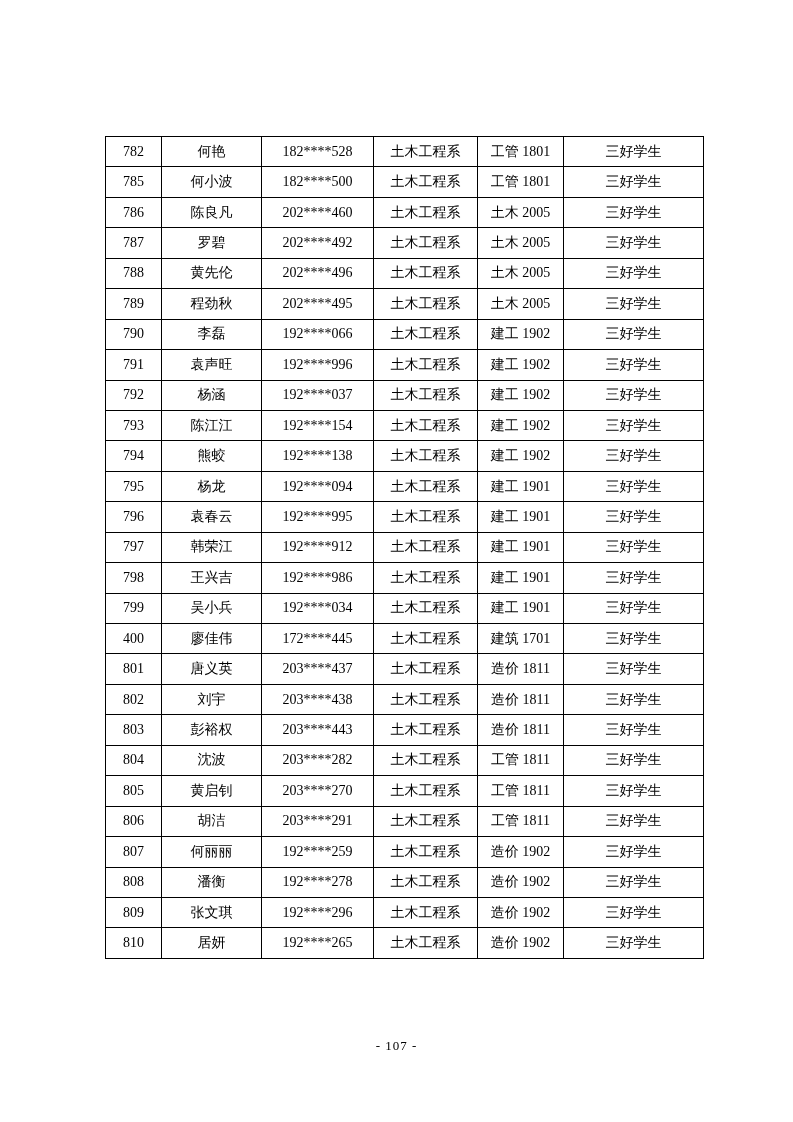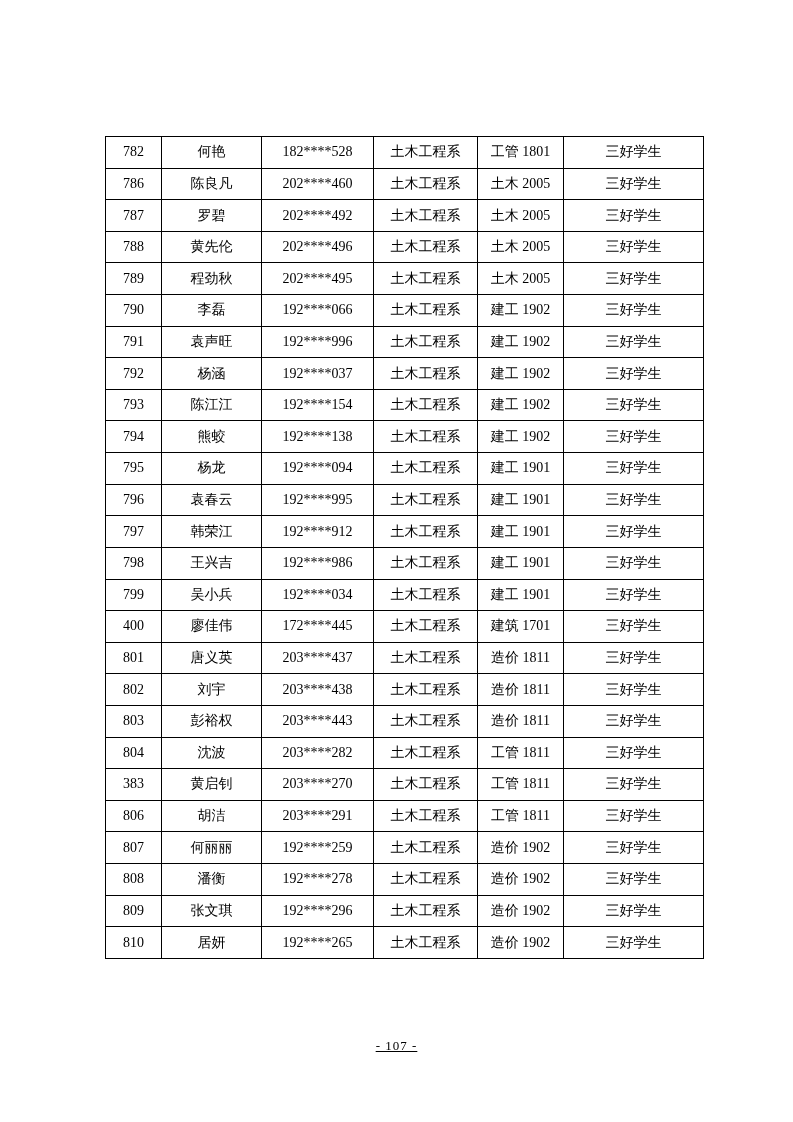--- a/index.html
+++ b/index.html
@@ -35,21 +35,20 @@
     overflow: hidden;
   }
   .page-footer {
     position: absolute;
     left: 0;
     top: 1038px;
     width: 100%;
     text-align: center;
     font-size: 13px;
     letter-spacing: 1px;
-    text-decoration: underline;
   }
 </style>
 </head>
 <body>
 
 <div>
 
   <table class="doc-table">
     <colgroup>
       <col style="width:56px">
@@ -62,20 +61,28 @@
     <tbody>
         <tr>
           <td>782</td>
           <td>何艳</td>
           <td>182****528</td>
           <td>土木工程系</td>
           <td>工管 1801</td>
           <td>三好学生</td>
         </tr>
         <tr>
+          <td>785</td>
+          <td>何小波</td>
+          <td>182****500</td>
+          <td>土木工程系</td>
+          <td>工管 1801</td>
+          <td>三好学生</td>
+        </tr>
+        <tr>
           <td>786</td>
           <td>陈良凡</td>
           <td>202****460</td>
           <td>土木工程系</td>
           <td>土木 2005</td>
           <td>三好学生</td>
         </tr>
         <tr>
           <td>787</td>
           <td>罗碧</td>
@@ -214,21 +221,21 @@
         </tr>
         <tr>
           <td>804</td>
           <td>沈波</td>
           <td>203****282</td>
           <td>土木工程系</td>
           <td>工管 1811</td>
           <td>三好学生</td>
         </tr>
         <tr>
-          <td>383</td>
+          <td>805</td>
           <td>黄启钊</td>
           <td>203****270</td>
           <td>土木工程系</td>
           <td>工管 1811</td>
           <td>三好学生</td>
         </tr>
         <tr>
           <td>806</td>
           <td>胡洁</td>
           <td>203****291</td>

